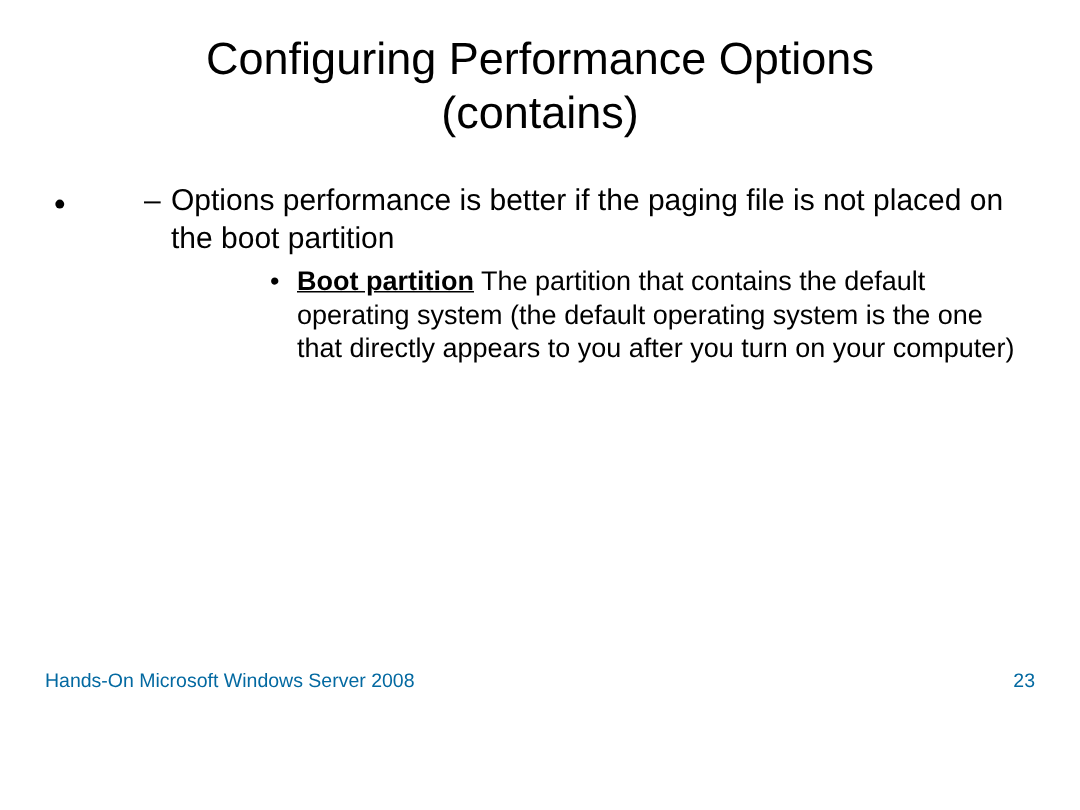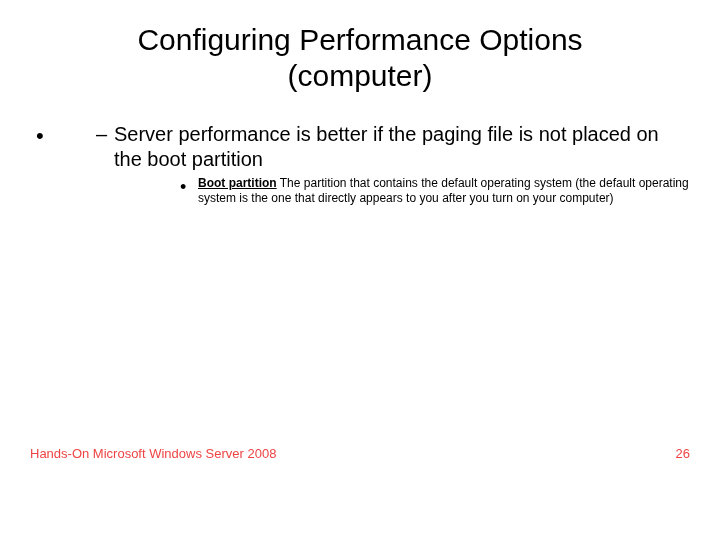--- a/index.html
+++ b/index.html
@@ -63,21 +63,21 @@
     position: absolute;
     left: 38px;
     top: 0;
     font-size: 20px;
   }
 
   
   .l3 {
     position: relative;
     padding-left: 84px;
-    font-size: 12px;
+    font-size: 18px;
     margin-top: 4px;
     margin-bottom: 4px;
   }
   .l3::before {
     content: "•";
     position: absolute;
     left: 66px;
     top: 0;
     font-size: 18px;
   }
@@ -87,49 +87,49 @@
   .term { text-decoration: underline; font-weight: bold; }
 
   .footer {
     position: absolute;
     left: 30px;
     right: 30px;
     bottom: 18px;
     display: flex;
     justify-content: space-between;
     font-size: 13px;
-    color: #ef4444;
+    color: #0369a1;
   }
 </style>
 </head>
 <body>
 
 <div class="slide">
 
   <div class="title">
     <span>Configuring Performance Options</span><br>
-    <span>(computer)</span>
+    <span>(contains)</span>
   </div>
 
   <div class="body">
     <ul>
       <li class="l1">
         <ul>
           <li class="l2">
-            <span>Server performance is better if the paging file is not placed on the boot partition</span>
+            <span>Options performance is better if the paging file is not placed on the boot partition</span>
             <ul>
               <li class="l3">
                 <span class="term">Boot partition</span><span> The partition that contains the default operating system (the default operating system is the one that directly appears to you after you turn on your computer)</span>
               </li>
             </ul>
           </li>
           <li class="gap"></li>
         </ul>
       </li>
     </ul>
   </div>
 
   <div class="footer">
     <span>Hands-On Microsoft Windows Server 2008</span>
-    <span>26</span>
+    <span>23</span>
   </div>
 
 </div>
 
 </body></html>

